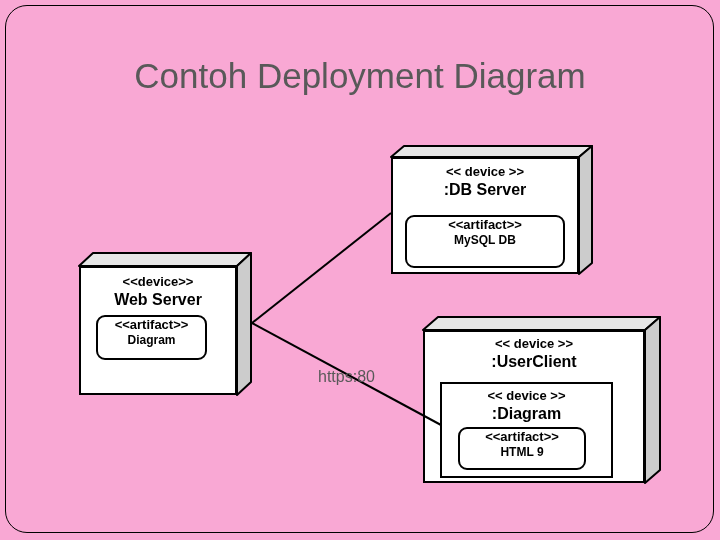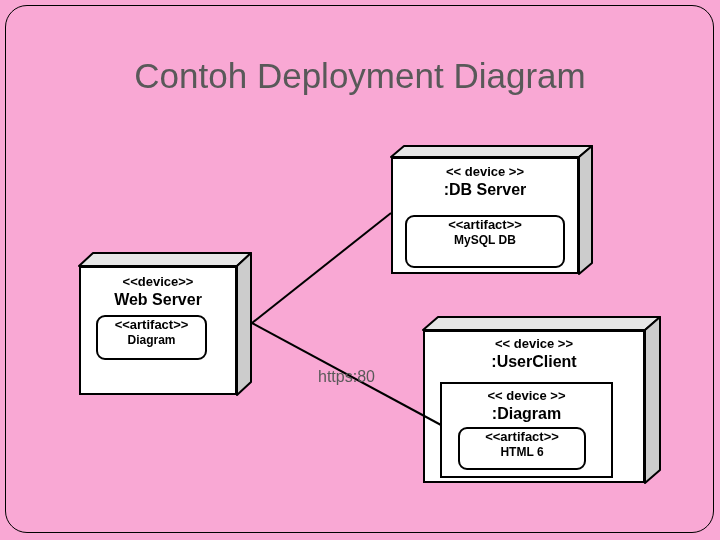--- a/index.html
+++ b/index.html
@@ -197,21 +197,21 @@
           <polygon points="0,12 14,0 187,0 173,12" fill="#e6e6e6" stroke="#000000" stroke-width="2" stroke-linejoin="round"></polygon>
           <polygon points="173,12 187,0 187,96 173,108" fill="#cccccc" stroke="#000000" stroke-width="2" stroke-linejoin="round"></polygon>
         </svg>
         <div class="face" style="left:0px; top:12px; width:173px; height:96px;"></div>
         <div class="label" style="top:18px; width:173px;">
           <span class="stereo">&lt;&lt; device &gt;&gt;</span>
           <span class="nm">:Diagram</span>
         </div>
         <div class="artifact" style="left:18px; top:57px; width:128px; height:43px;">
           <span class="stereo">&lt;&lt;artifact&gt;&gt;</span>
-          <span class="nm">HTML 6</span>
+          <span class="nm">HTML 9</span>
         </div>
       </div>
     </div>
 
     <svg id="connectors" viewBox="0 0 720 540">
       <line x1="252" y1="323" x2="391" y2="213" stroke="#000000" stroke-width="2"></line>
       <line x1="252" y1="323" x2="441" y2="425" stroke="#000000" stroke-width="2"></line>
     </svg>
     <div class="conn-label" style="left:318px; top:368px;">https:80</div>
 

